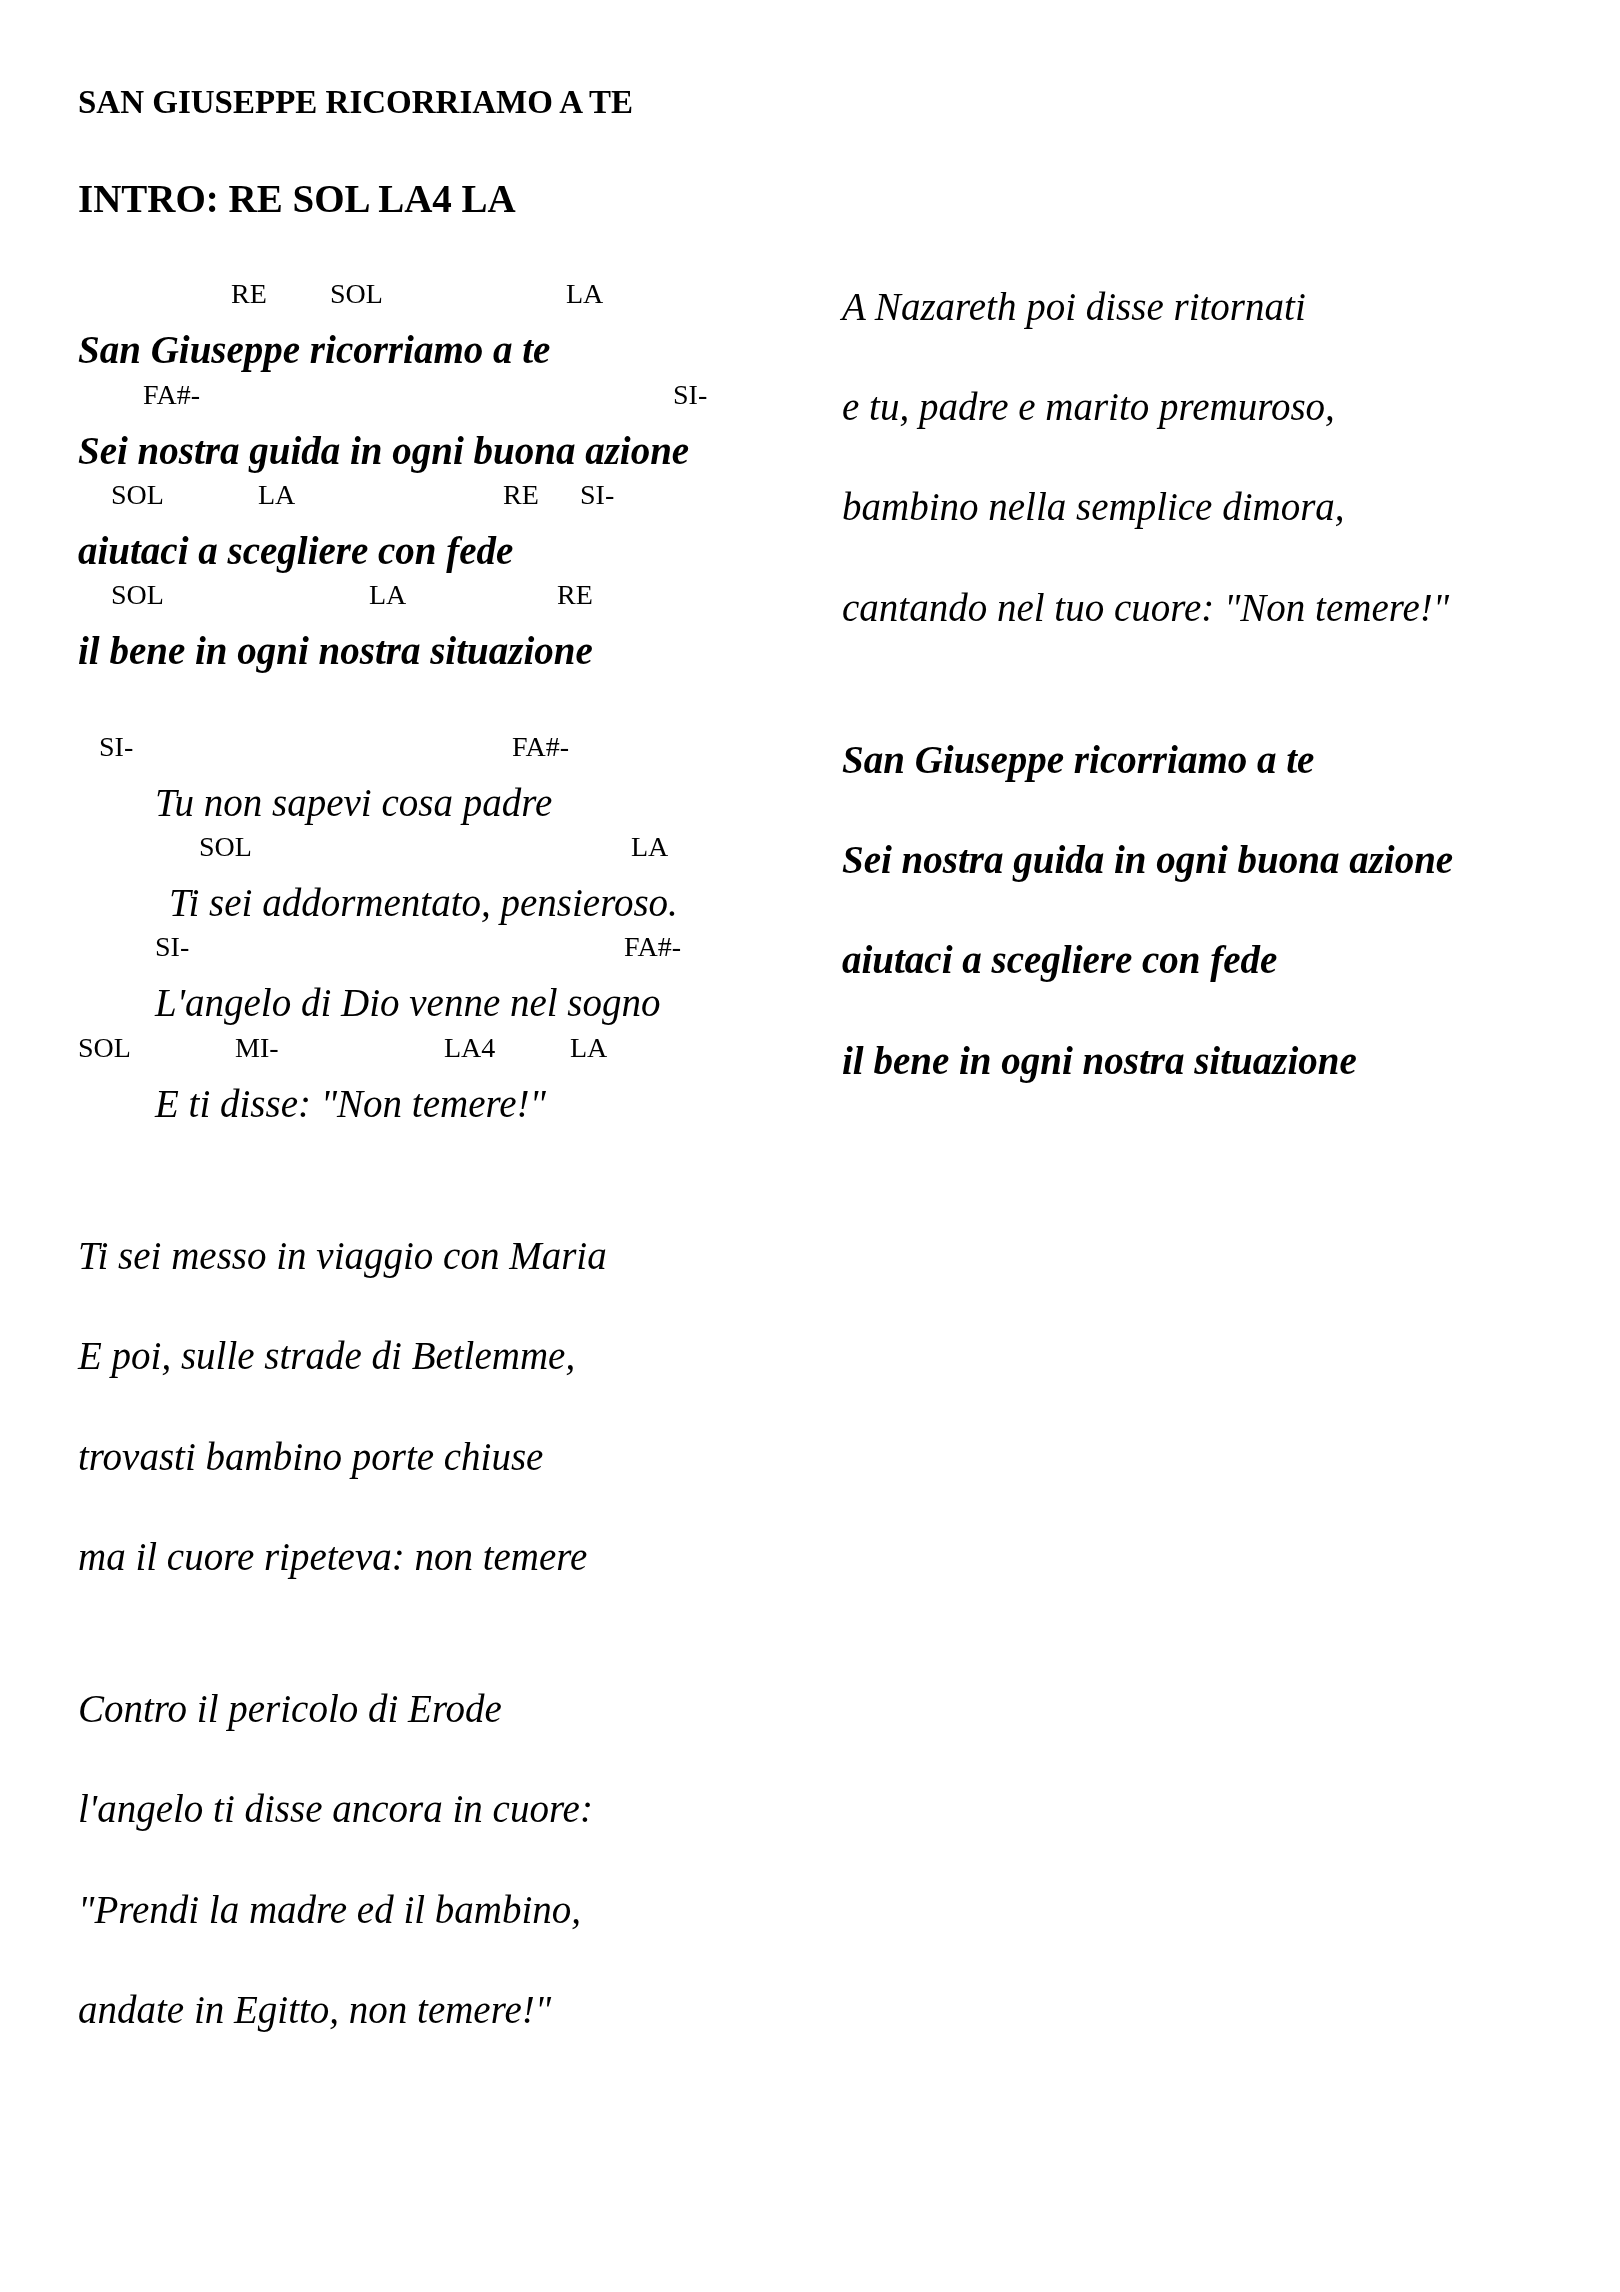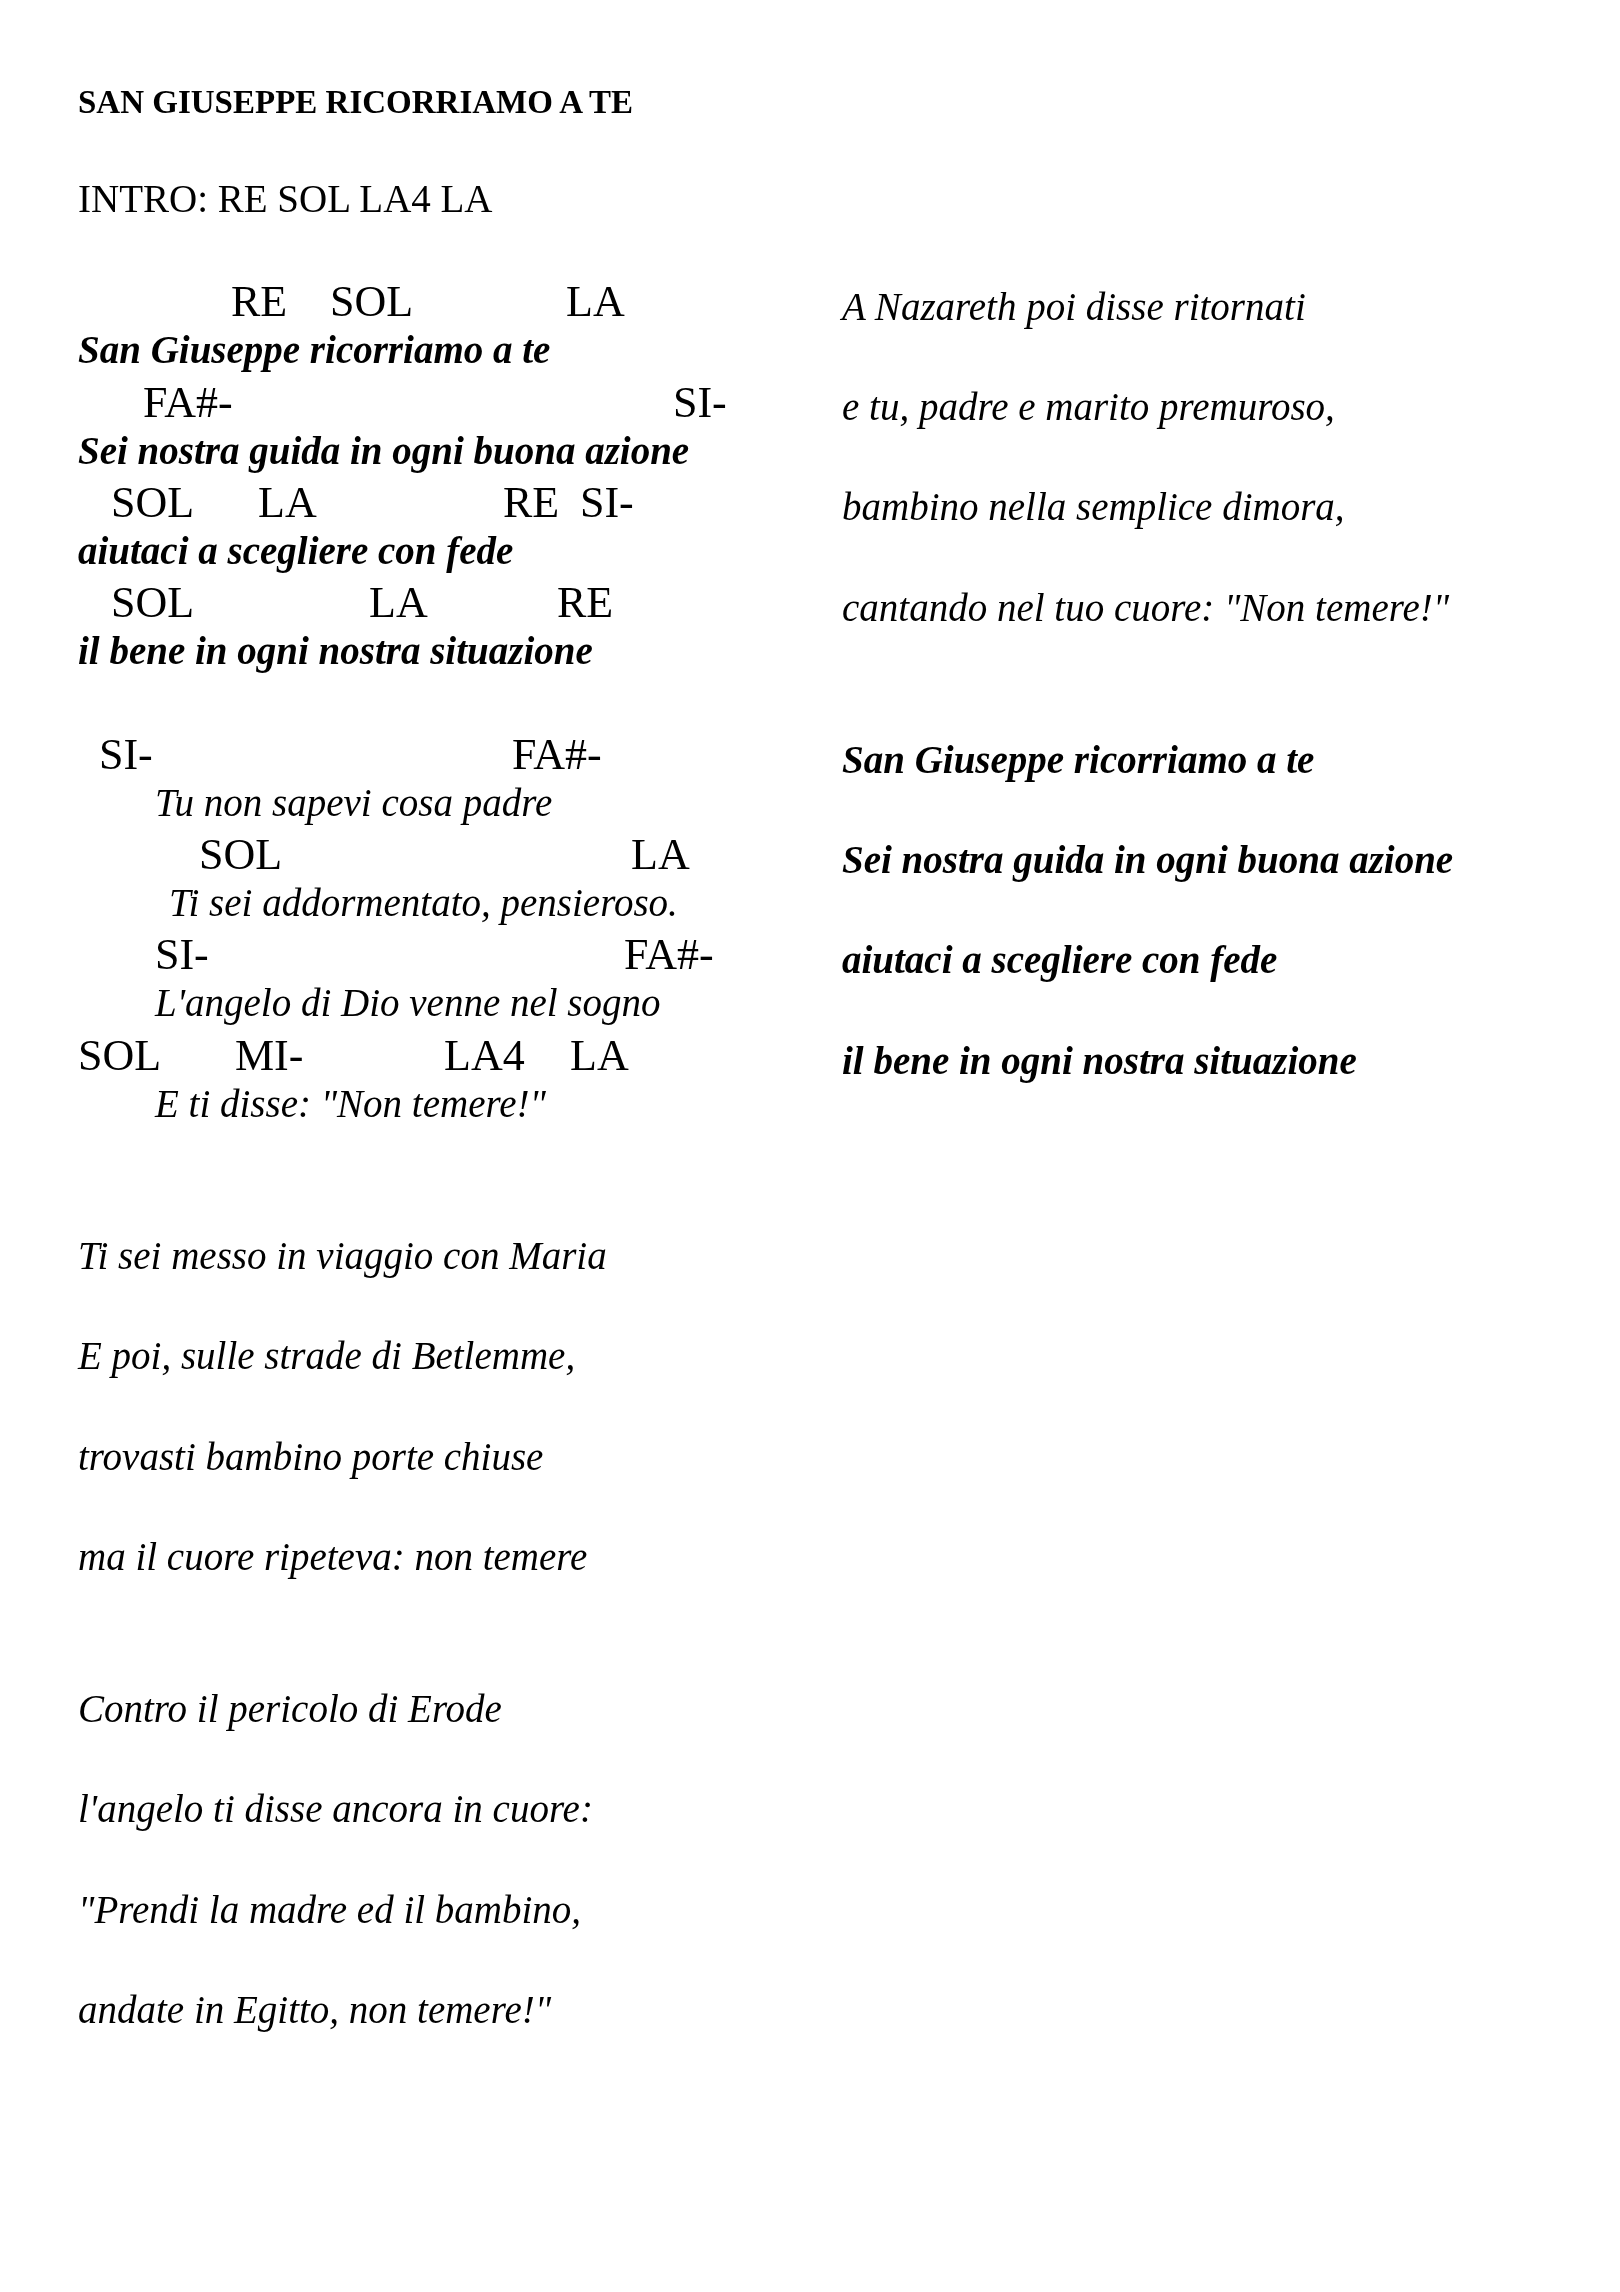--- a/index.html
+++ b/index.html
@@ -1,24 +1,24 @@
 <!DOCTYPE html>
 <html style="font-size:14.3px"><head>
 <meta charset="utf-8">
 <style>
   html, body { margin: 0; padding: 0; background: #ffffff; }
   body {
     width: 1620px; height: 2293px; position: relative; overflow: hidden;
     color: #000000;
     font-family: "Liberation Serif", "DejaVu Serif", serif;
   }
-  .abs { position: absolute; white-space: pre; line-height: 1; }
+  .abs { position: absolute; white-space: pre; line-height: 1; font-weight: bold; }
   .title { left: 78px; top: 86px; font-size: 33px; font-weight: bold; }
   .intro { left: 78px; top: 179px; font-size: 39px; }
-  .chord { font-size: 44px; font-style: normal; font-weight: normal; }
+  .chord { font-size: 28px; font-style: normal; font-weight: normal; }
   .lyric-bold { font-size: 39px; font-style: italic; font-weight: bold; }
   .lyric { font-size: 39px; font-style: italic; font-weight: normal; }
 </style>
 </head>
 <body>
 
 <div class="abs title">SAN GIUSEPPE RICORRIAMO A TE</div>
 <div class="abs intro">INTRO: RE SOL LA4 LA</div>
 
 <div>

